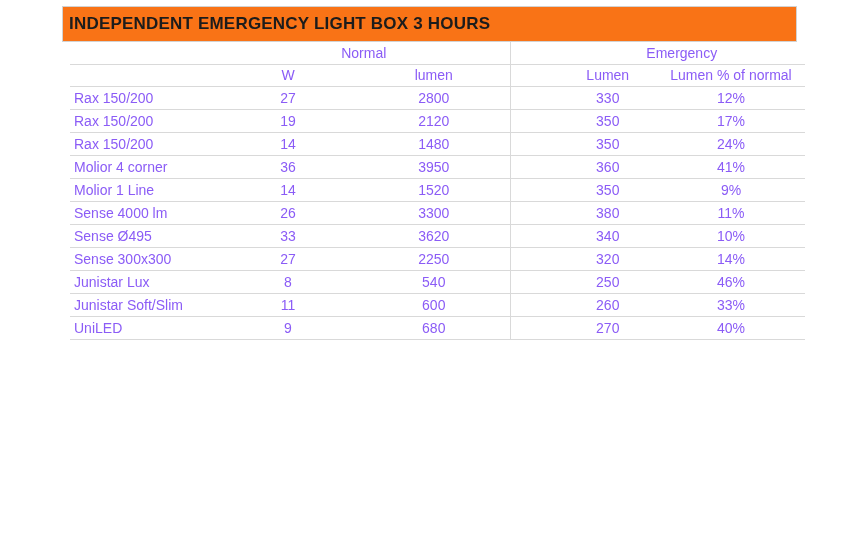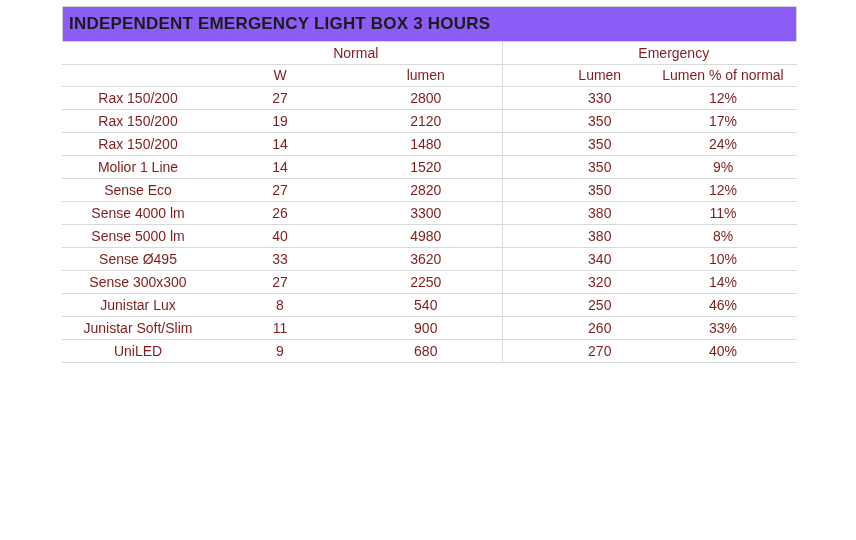--- a/index.html
+++ b/index.html
@@ -8,51 +8,52 @@
     background: #ffffff;
     font-family: "Liberation Sans", "DejaVu Sans", sans-serif;
     color: #1a1a1a;
     position: relative;
     overflow: hidden;
   }
   .sheet { position: absolute; left: 62px; top: 6px; width: 735px; }
   .title-bar {
     box-sizing: border-box;
     height: 36px;
-    background: #8b5cf6;
+    background: #f97316;
     border: 1px solid #d2d2d2;
     display: flex; align-items: center;
     padding: 0 6px;
   }
   .title-bar h1 {
     margin: 0;
     font-size: 17px;
     font-weight: bold;
     letter-spacing: 0.2px;
     color: #1c1c1c;
     white-space: nowrap;
   }
   table {
     border-collapse: collapse;
     table-layout: fixed;
     width: 735px;
     font-size: 14px;
-    color: #7f1d1d;
+    color: #8b5cf6;
+    margin-left: 8px;
   }
   th, td {
     padding: 0;
     font-weight: normal;
     text-align: center;
     border-bottom: 1px solid #d9d9d9;
     white-space: nowrap;
     overflow: hidden;
   }
   thead tr { height: 22px; }
   tbody tr { height: 23px; }
-  td.name { text-align: center; padding-left: 4px; }
+  td.name { text-align: left; padding-left: 4px; }
   .vdiv { border-left: 1px solid #d9d9d9; padding-left: 48px; }
 </style>
 </head>
 <body>
 
 <div class="sheet">
 
   <div class="title-bar">
     <h1>INDEPENDENT EMERGENCY LIGHT BOX 3 HOURS</h1>
   </div>
@@ -98,54 +99,47 @@
 
   <tr>
     <td class="name">Rax 150/200</td>
     <td>14</td>
     <td>1480</td>
     <td class="vdiv">350</td>
     <td>24%</td>
   </tr>
 
 
+  <tr>
+    <td class="name">Molior 4 corner</td>
+    <td>36</td>
+    <td>3950</td>
+    <td class="vdiv">360</td>
+    <td>41%</td>
+  </tr>
 
   <tr>
     <td class="name">Molior 1 Line</td>
     <td>14</td>
     <td>1520</td>
     <td class="vdiv">350</td>
     <td>9%</td>
   </tr>
 
 
-  <tr>
-    <td class="name">Sense Eco</td>
-    <td>27</td>
-    <td>2820</td>
-    <td class="vdiv">350</td>
-    <td>12%</td>
-  </tr>
 
   <tr>
     <td class="name">Sense 4000 lm</td>
     <td>26</td>
     <td>3300</td>
     <td class="vdiv">380</td>
     <td>11%</td>
   </tr>
 
 
-  <tr>
-    <td class="name">Sense 5000 lm</td>
-    <td>40</td>
-    <td>4980</td>
-    <td class="vdiv">380</td>
-    <td>8%</td>
-  </tr>
 
 
 
 
   <tr>
     <td class="name">Sense Ø495</td>
     <td>33</td>
     <td>3620</td>
     <td class="vdiv">340</td>
     <td>10%</td>
@@ -163,21 +157,21 @@
     <td class="name">Junistar Lux</td>
     <td>8</td>
     <td>540</td>
     <td class="vdiv">250</td>
     <td>46%</td>
   </tr>
 
   <tr>
     <td class="name">Junistar Soft/Slim</td>
     <td>11</td>
-    <td>900</td>
+    <td>600</td>
     <td class="vdiv">260</td>
     <td>33%</td>
   </tr>
 
   <tr>
     <td class="name">UniLED</td>
     <td>9</td>
     <td>680</td>
     <td class="vdiv">270</td>
     <td>40%</td>

